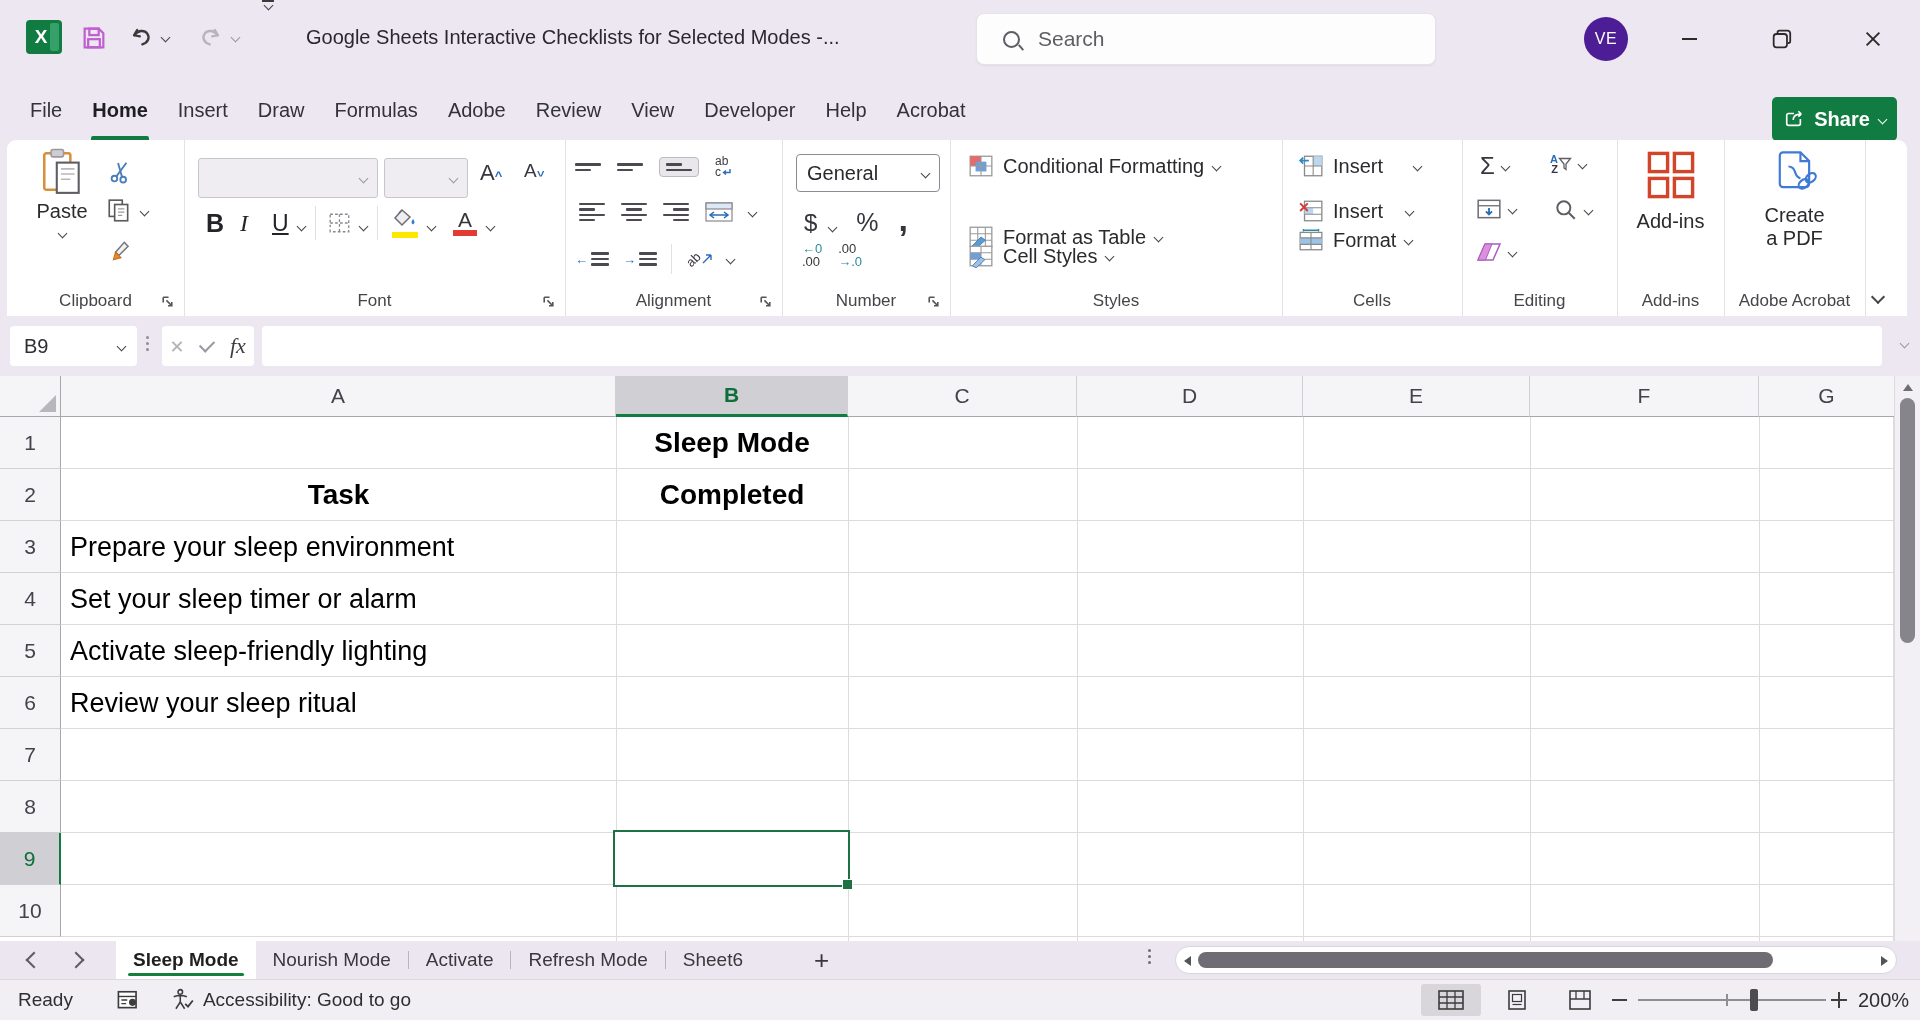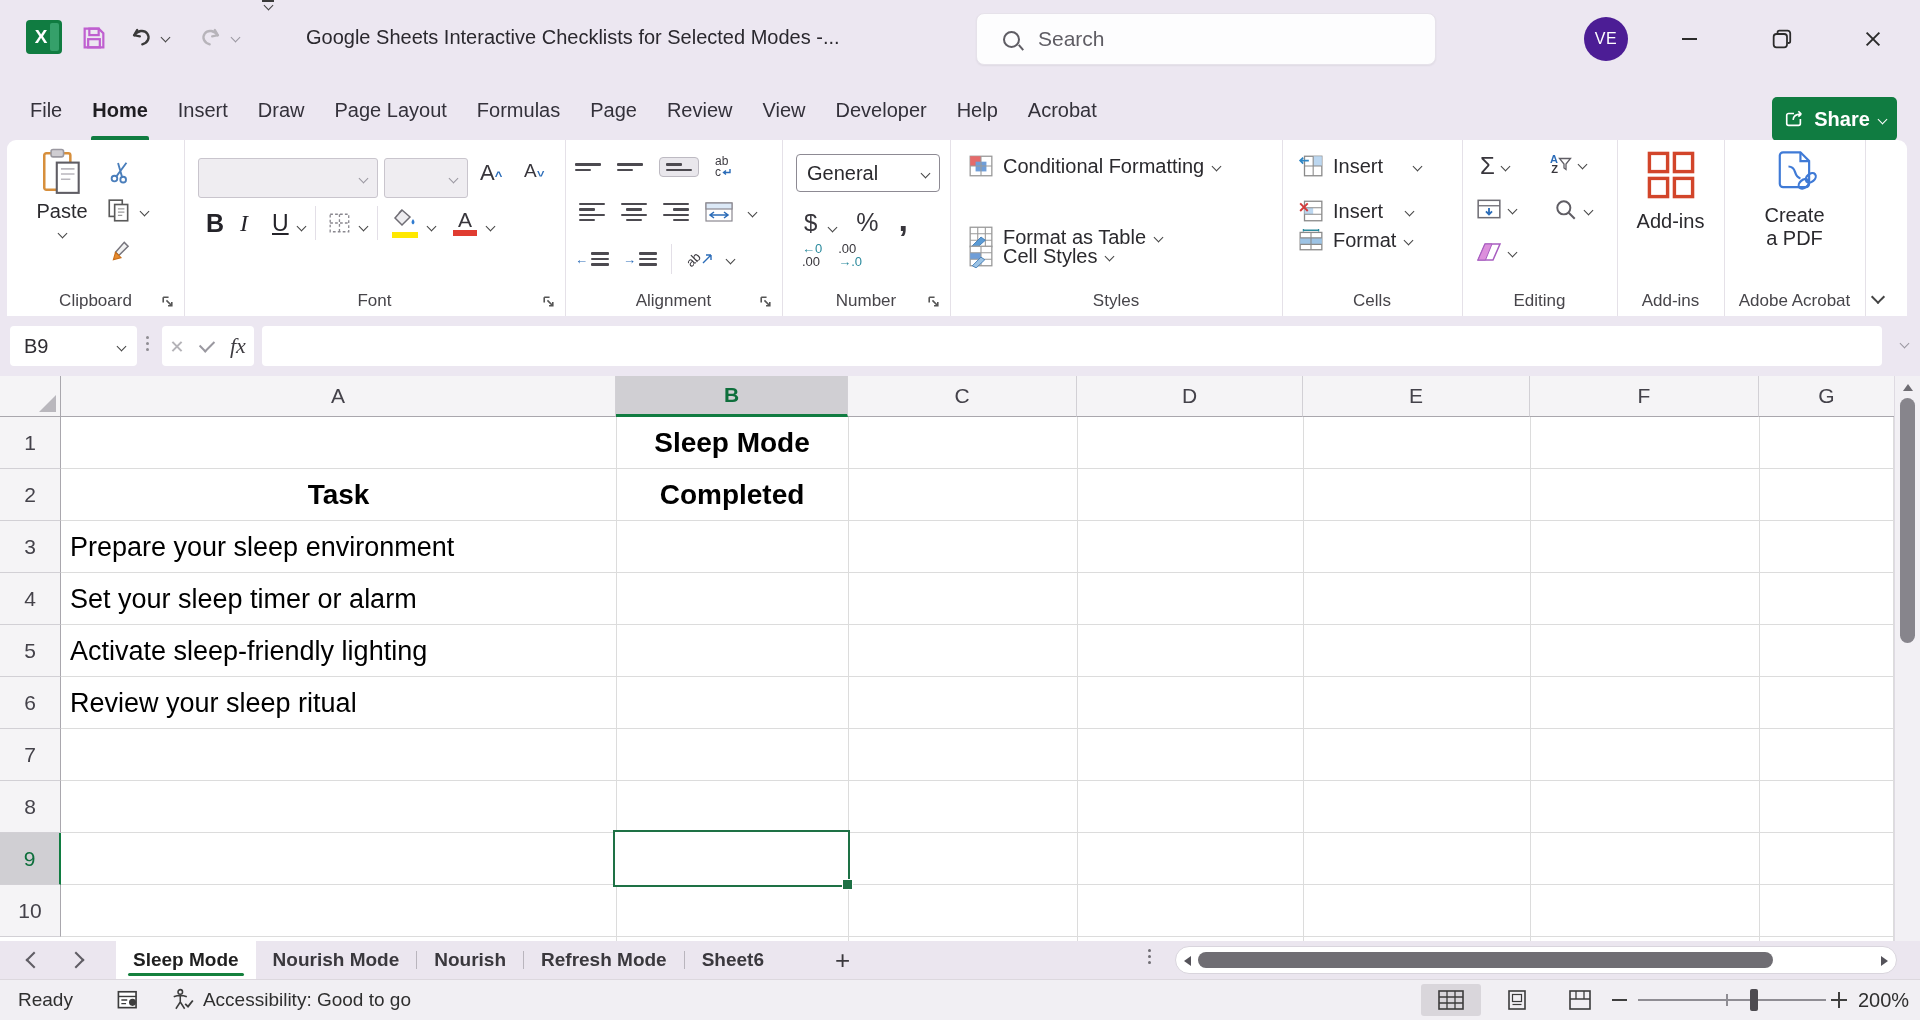--- a/index.html
+++ b/index.html
@@ -82,21 +82,21 @@
   .acell{position:absolute;left:552px;top:413px;width:237px;height:57px;border:2.5px solid #1e7145;background:#fff;box-sizing:border-box;}
   .acell .handle{position:absolute;right:-5px;bottom:-5px;width:9px;height:9px;background:#1e7145;border:1.5px solid #fff;}
   .vsb{position:absolute;left:1894px;top:0;width:26px;height:565px;background:#f2f0f4;border-left:1px solid #dedae2;box-sizing:border-box;}
   .vsb .up{position:absolute;left:8px;top:8px;width:0;height:0;border-left:5px solid transparent;border-right:5px solid transparent;border-bottom:7px solid #6f6d73;}
   .vsb .thumb{position:absolute;left:5px;top:22px;width:15px;height:245px;background:#87858c;border-radius:8px;}
   
   .tabsbar{position:absolute;left:0;top:941px;width:1920px;height:38px;background:#ebe6ef;display:flex;align-items:stretch;}
   .navchev{width:10px;height:10px;border-left:2px solid #5f5d64;border-bottom:2px solid #5f5d64;align-self:center;}
   .navchev.l{transform:rotate(45deg);margin-left:28px;}
   .navchev.r{transform:rotate(-135deg);margin-left:30px;}
-  .stab{display:flex;align-items:center;padding:0 17px;font-size:19px;color:#3a383d;position:relative;font-weight:bold;}
+  .stab{display:flex;align-items:center;padding:0 17px;font-size:19px;color:#3a383d;position:relative;}
   .stab.active{background:#fff;font-weight:700;color:#1f1f1f;}
   .stab.active::after{content:"";position:absolute;left:12px;right:12px;bottom:3px;height:3px;background:#15803d;border-radius:2px;}
   .stabsep{width:1px;height:18px;background:#b9b5bd;align-self:center;}
   .addsheet{font-size:26px;color:#3a383d;display:flex;align-items:center;padding:0 12px;margin-left:42px;}
   .tabdots{position:absolute;left:1148px;top:8px;display:flex;flex-direction:column;gap:3px;}
   .tabdots i{width:3px;height:3px;border-radius:50%;background:#6f6d73;}
   .hsb{position:absolute;left:1175px;top:5px;width:722px;height:28px;background:#fff;border:1px solid #d9d5dd;border-radius:14px;box-sizing:border-box;}
   .hsb .thumb{position:absolute;left:22px;top:5px;width:575px;height:16px;background:#6f6d73;border-radius:8px;}
   .tri-l{position:absolute;left:8px;top:9px;width:0;height:0;border-top:5px solid transparent;border-bottom:5px solid transparent;border-right:7px solid #55535a;}
   .tri-r{position:absolute;right:8px;top:9px;width:0;height:0;border-top:5px solid transparent;border-bottom:5px solid transparent;border-left:7px solid #55535a;}
@@ -177,27 +177,24 @@
     <div class="rtab active">
         <span>Home</span>
       </div>
     <div class="rtab">
         <span>Insert</span>
       </div>
     <div class="rtab">
         <span>Draw</span>
       </div>
     <div class="rtab">
-        <span>Page Layout</span>
-      </div>
-    <div class="rtab">
         <span>Formulas</span>
       </div>
     <div class="rtab">
-        <span>Page</span>
+        <span>Adobe</span>
       </div>
     <div class="rtab">
         <span>Review</span>
       </div>
     <div class="rtab">
         <span>View</span>
       </div>
     <div class="rtab">
         <span>Developer</span>
       </div>
@@ -631,21 +628,21 @@
     <span class="navchev l"></span>
     <span class="navchev r" style="margin-right:34px;"></span>
     <div class="stab active">
         <span>Sleep Mode</span>
       </div>
     <div class="stab">
         <span>Nourish Mode</span>
       </div>
     <div class="stabsep"></div>
     <div class="stab">
-        <span>Nourish</span>
+        <span>Activate</span>
       </div>
     <div class="stabsep"></div>
     <div class="stab">
         <span>Refresh Mode</span>
       </div>
     <div class="stabsep"></div>
     <div class="stab">
         <span>Sheet6</span>
       </div>
     <div class="addsheet">+</div>

